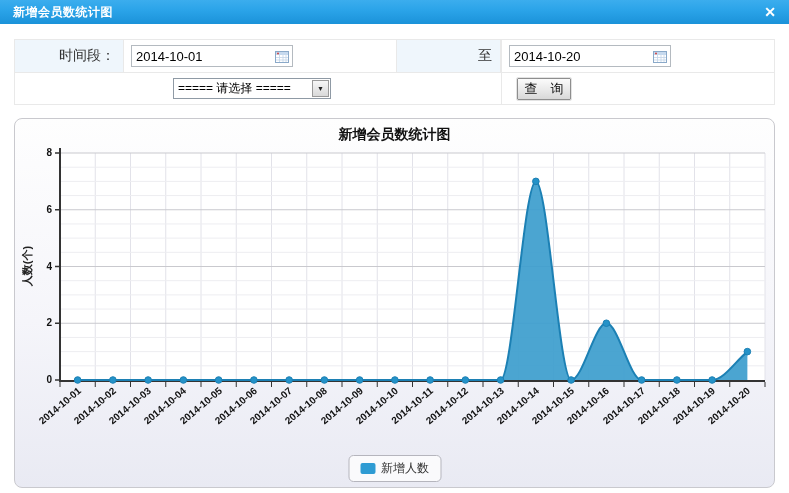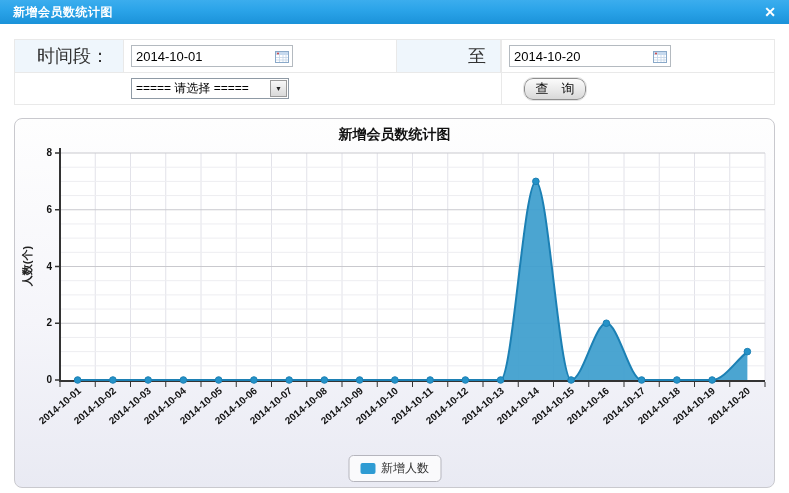--- a/index.html
+++ b/index.html
@@ -19,27 +19,27 @@
   
   .form-table {
     position: absolute; left: 14px; top: 39px; width: 761px;
     display: grid;
     grid-template-columns: 109px 272px 105px 1fr;
     grid-template-rows: 33px 31px;
     border: 1px solid #e9e9e9;
   }
   .cell { display: flex; align-items: center; }
   .cell.lbl {
-    background: #eff6fc; justify-content: flex-end; padding-right: 14px;
-    font-size: 18px; color: #333; border-right: 1px solid #e9e9e9;
+    background: #eff6fc; justify-content: flex-end; padding-right: 8px;
+    font-size: 14px; color: #333; border-right: 1px solid #e9e9e9;
   }
   .r1 { border-bottom: 1px solid #e9e9e9; }
   .cell.mid-lbl { border-left: 1px solid #e9e9e9; }
   .cell.last { border-left: 1px solid #e9e9e9; }
-  .cell.span2 { grid-column: 2 / 4; }
+  .cell.span2 { grid-column: 2 / 4; margin-left: 42px; }
 
   .textbox {
     position: relative; width: 162px; height: 22px; margin-left: 7px;
     border: 1px solid #b4bac0; background: #fff;
     display: flex; align-items: center;
   }
   .textbox input {
     border: 0; outline: none; width: 138px; height: 18px;
     font-size: 13px; font-family: "Liberation Sans", sans-serif; color: #000;
     padding-left: 4px; background: transparent;
@@ -54,23 +54,23 @@
   .combo .combo-text { font-size: 12px; color: #000; padding-left: 4px; white-space: nowrap; }
   .combo .combo-arrow {
     width: 17px; height: 17px; margin-right: 1px;
     background: linear-gradient(180deg, #f7f7f7, #d9d9d9);
     border: 1px solid #9a9a9a;
     display: flex; align-items: center; justify-content: center;
     font-size: 7px; color: #222;
   }
 
   .query-btn {
-    margin-left: 22px; width: 62px; height: 22px;
+    margin-left: 15px; width: 54px; height: 22px;
     background: linear-gradient(180deg, #fbfbfb, #e9e9e9 55%, #d8d8d8);
-    border: 1px solid #8e8e8e; outline: 1px solid #e3e3e3; border-radius: 9px;
+    border: 1px solid #8e8e8e; outline: 1px solid #e3e3e3; border-radius: 1px;
     font-size: 13px; color: #111; cursor: pointer;
     font-family: "Liberation Sans", sans-serif;
   }
 
   
   .chart-panel {
     position: absolute; left: 14px; top: 118px; width: 761px; height: 370px;
     border: 1px solid #c9c9ce; border-radius: 8px;
     background: linear-gradient(180deg, #fefefe 0%, #f5f5fa 55%, #e9eaf3 100%);
     overflow: hidden;

